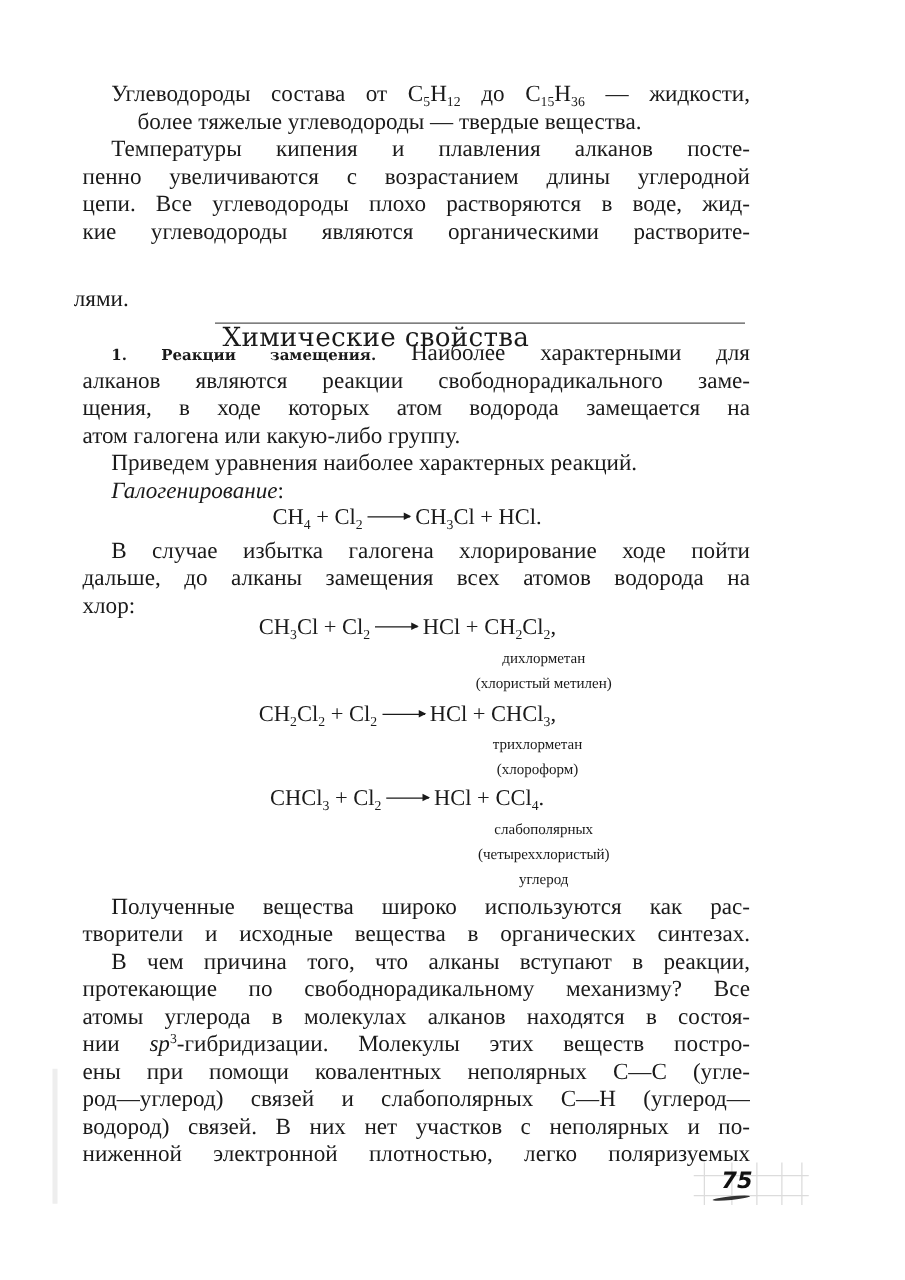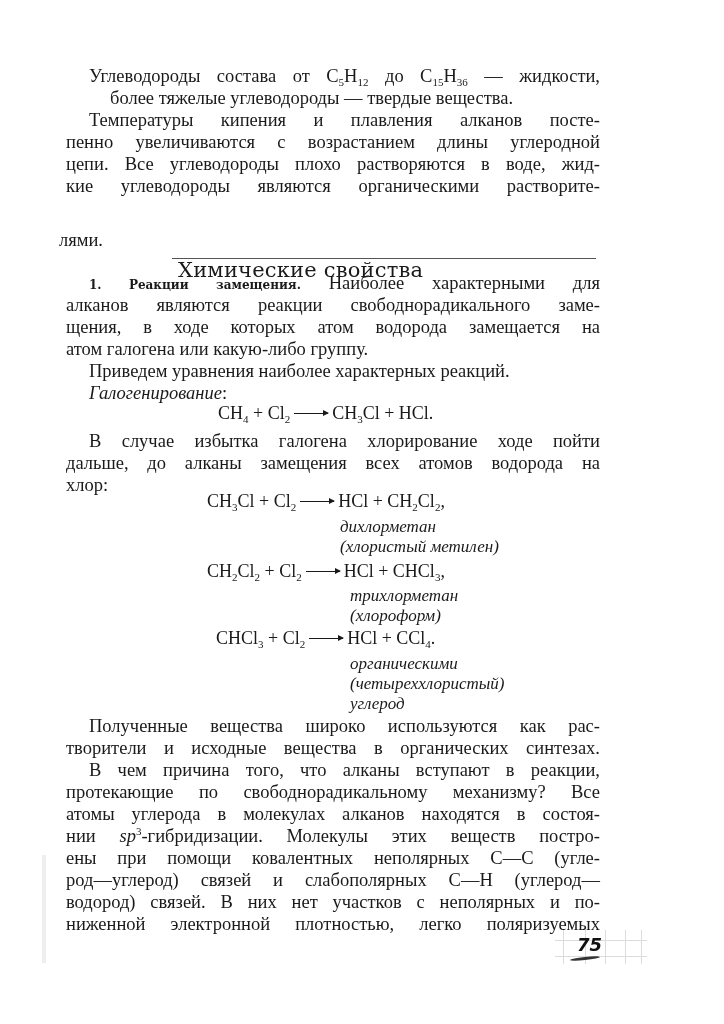--- a/index.html
+++ b/index.html
@@ -20,22 +20,22 @@
     margin-top: 28px;
   }
   .heading-rule {
     position: absolute; left: 172px; top: 258px; width: 424px; height: 1px;
     background: #555;
   }
   .eq {
     position: absolute; font-size: 18px; line-height: 22px; white-space: nowrap;
   }
   .note {
-    position: absolute; font-size: 17px; line-height: 21px; white-space: nowrap;
-    font-style: italic;
+    position: absolute; font-size: 12px; line-height: 21px; white-space: nowrap;
+    text-align: center;
   }
   sub { font-size: 11px; vertical-align: -4px; line-height: 0; }
   sup { font-size: 11px; vertical-align: 7px; line-height: 0; }
   .arrow { display: inline-block; width: 34px; height: 1px; background: #1a1a1a; vertical-align: 5px; position: relative; margin: 0 4px; }
   .arrow::after { content: ""; position: absolute; right: -1px; top: -3px; border-left: 6px solid #1a1a1a; border-top: 3.5px solid transparent; border-bottom: 3.5px solid transparent; }
   .bold { font-weight: bold; font-family: "DejaVu Serif", serif; font-size: 12px; }
   .ital { font-style: italic; }
   .pagegrid { position: absolute; left: 555px; top: 930px; width: 92px; height: 34px; }
   .pagegrid .v { position: absolute; top: 0; width: 1px; height: 34px; background: #dcdcdc; }
   .pagegrid .h { position: absolute; left: 0; width: 92px; height: 1px; background: #dcdcdc; }
@@ -97,21 +97,21 @@
 
 <div class="eq" style="top:560px; left:207px;">
   <span>CH</span><sub>2</sub><span>Cl</span><sub>2</sub><span> + Cl</span><sub>2</sub><span class="arrow"></span><span>HCl + CHCl</span><sub>3</sub><span>,</span>
 </div>
 <div class="note" style="top:585px; left:350px; width:160px;">трихлорметан</div>
 <div class="note" style="top:605px; left:350px; width:160px;">(хлороформ)</div>
 
 <div class="eq" style="top:627px; left:216px;">
   <span>CHCl</span><sub>3</sub><span> + Cl</span><sub>2</sub><span class="arrow"></span><span>HCl + CCl</span><sub>4</sub><span>.</span>
 </div>
-<div class="note" style="top:653px; left:350px; width:170px;">органическими</div>
+<div class="note" style="top:653px; left:350px; width:170px;">слабополярных</div>
 <div class="note" style="top:673px; left:350px; width:170px;">(четыреххлористый)</div>
 <div class="note" style="top:693px; left:350px; width:170px;">углерод</div>
 
 <div class="line just" style="top:715px; left:89px; width:511px;">Полученные вещества широко используются как рас-</div>
 <div class="line just" style="top:737px; left:66px; width:534px;">творители и исходные вещества в органических синтезах.</div>
 
 <div class="line just" style="top:759px; left:89px; width:511px;">В чем причина того, что алканы вступают в реакции,</div>
 <div class="line just" style="top:781px; left:66px; width:534px;">протекающие по свободнорадикальному механизму? Все</div>
 <div class="line just" style="top:803px; left:66px; width:534px;">атомы углерода в молекулах алканов находятся в состоя-</div>
 <div class="line just" style="top:825px; left:66px; width:534px;">

